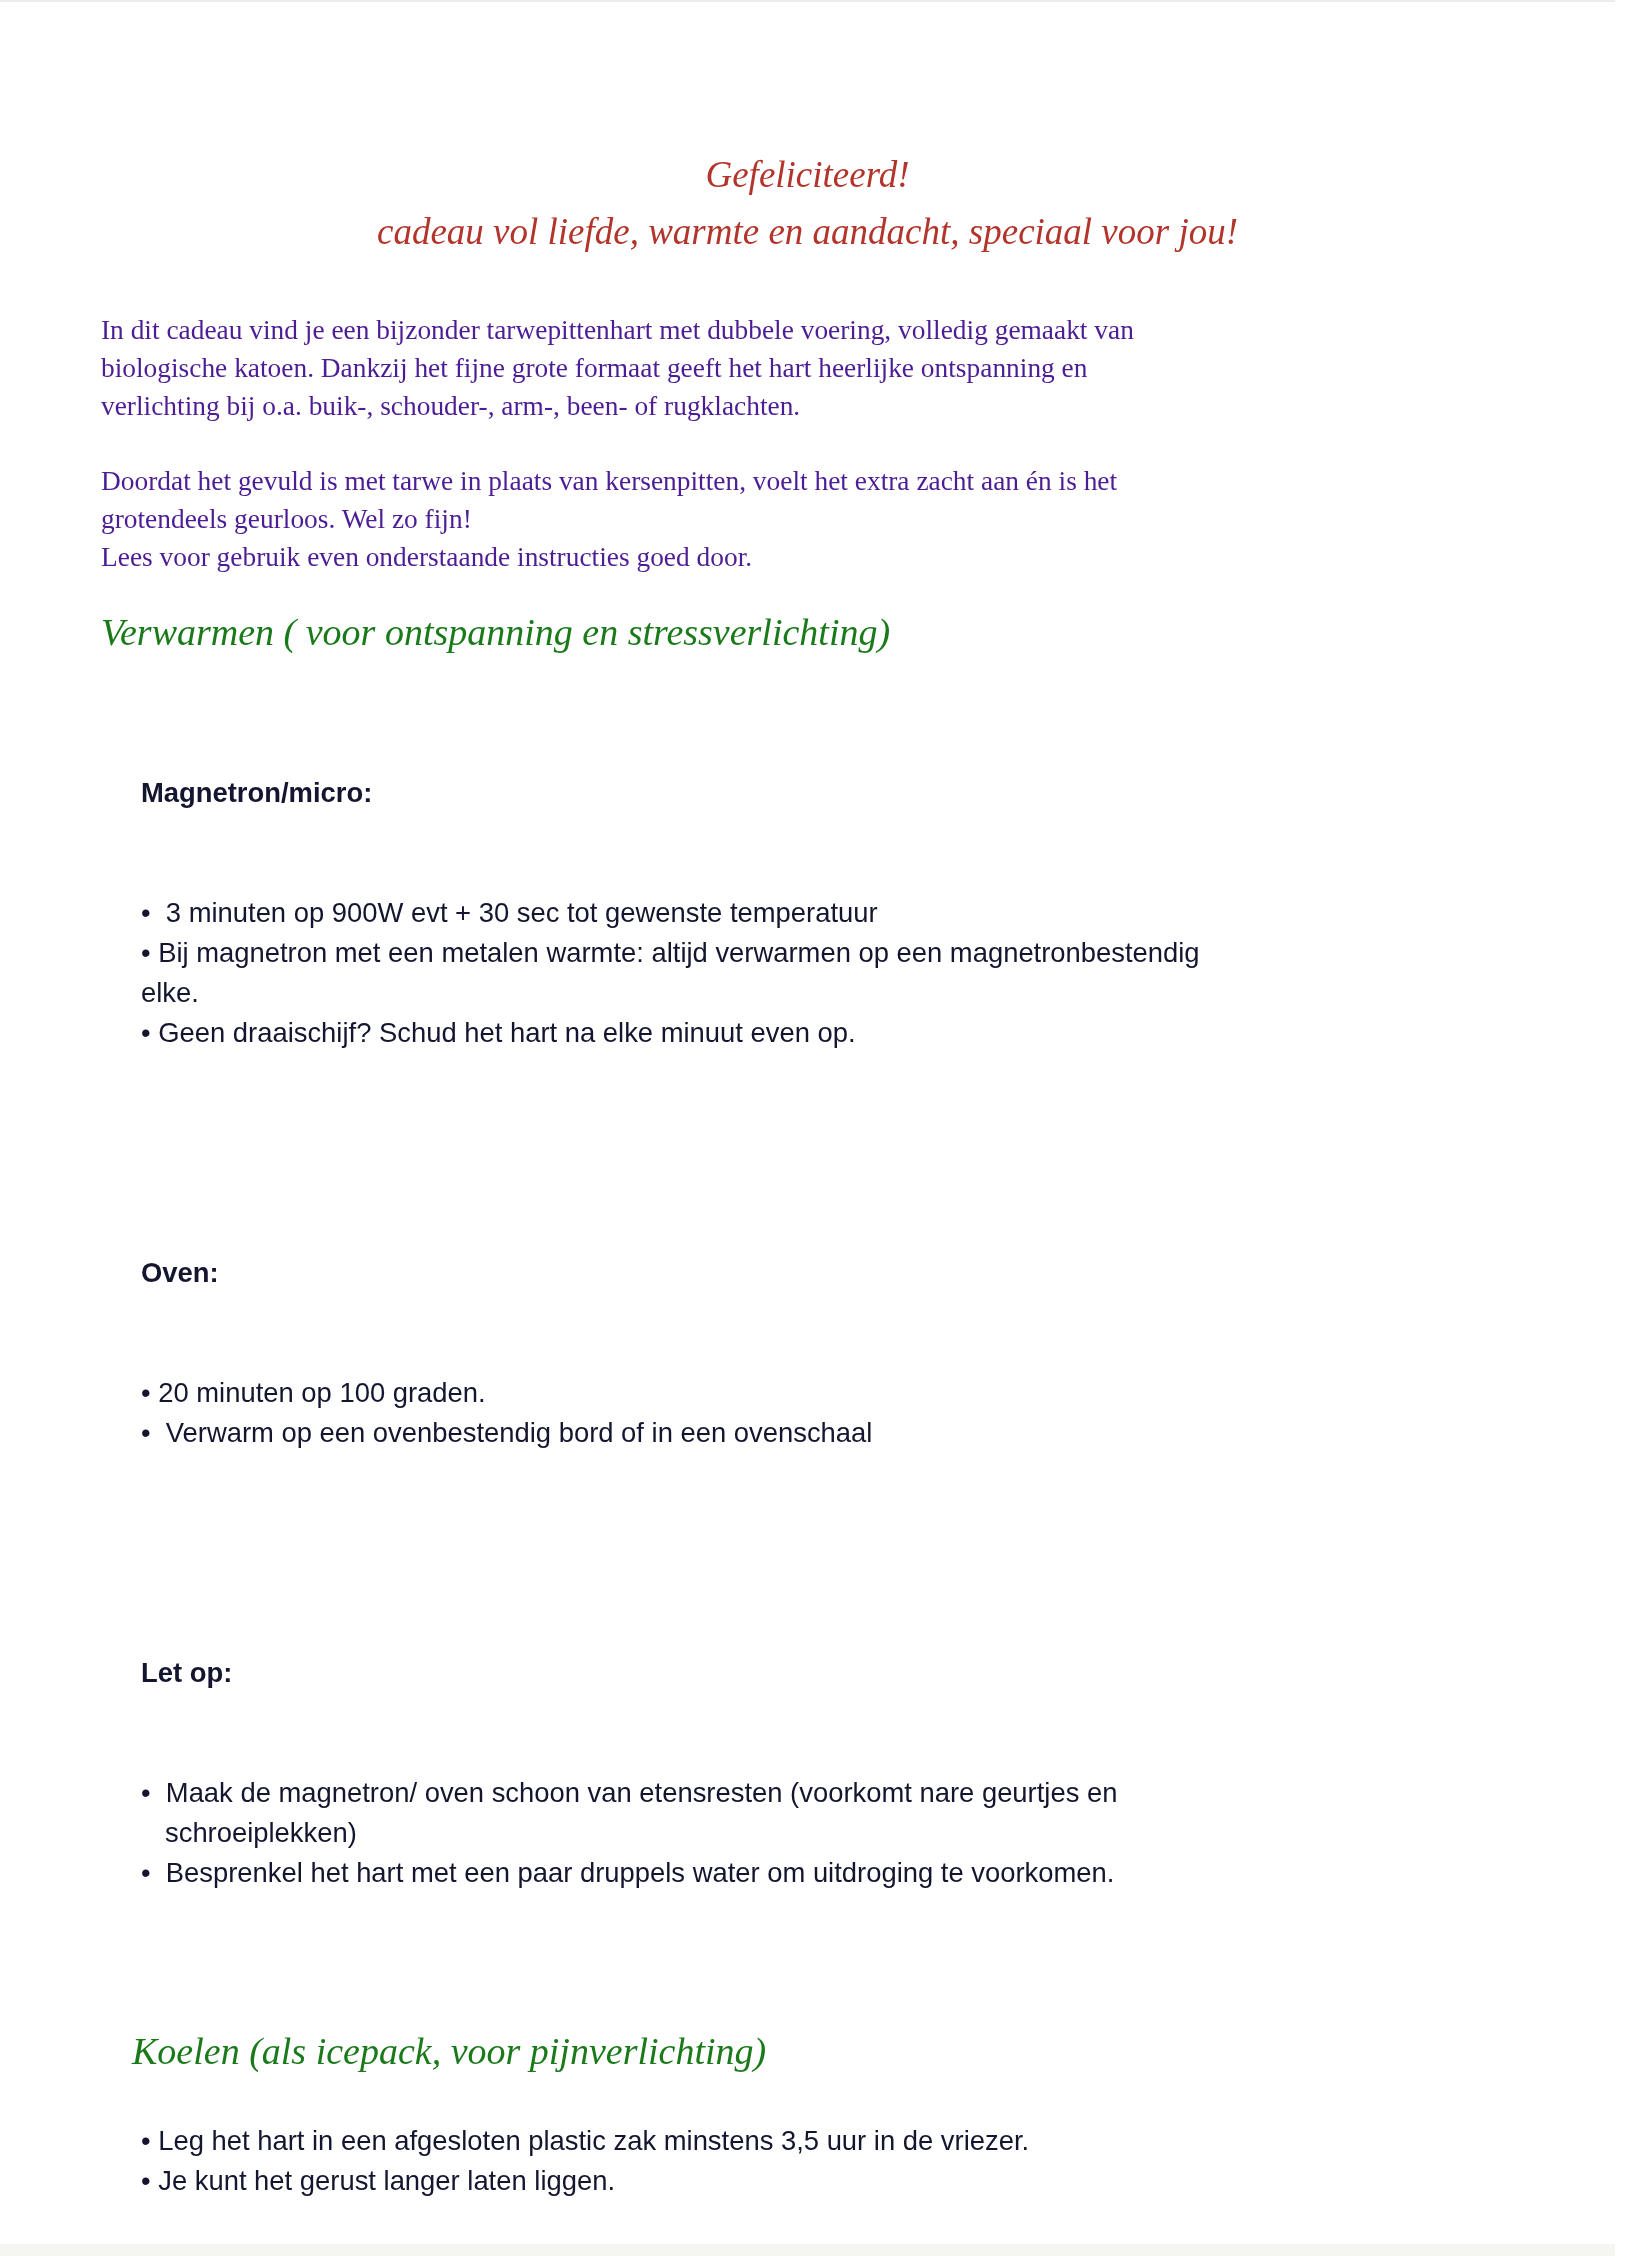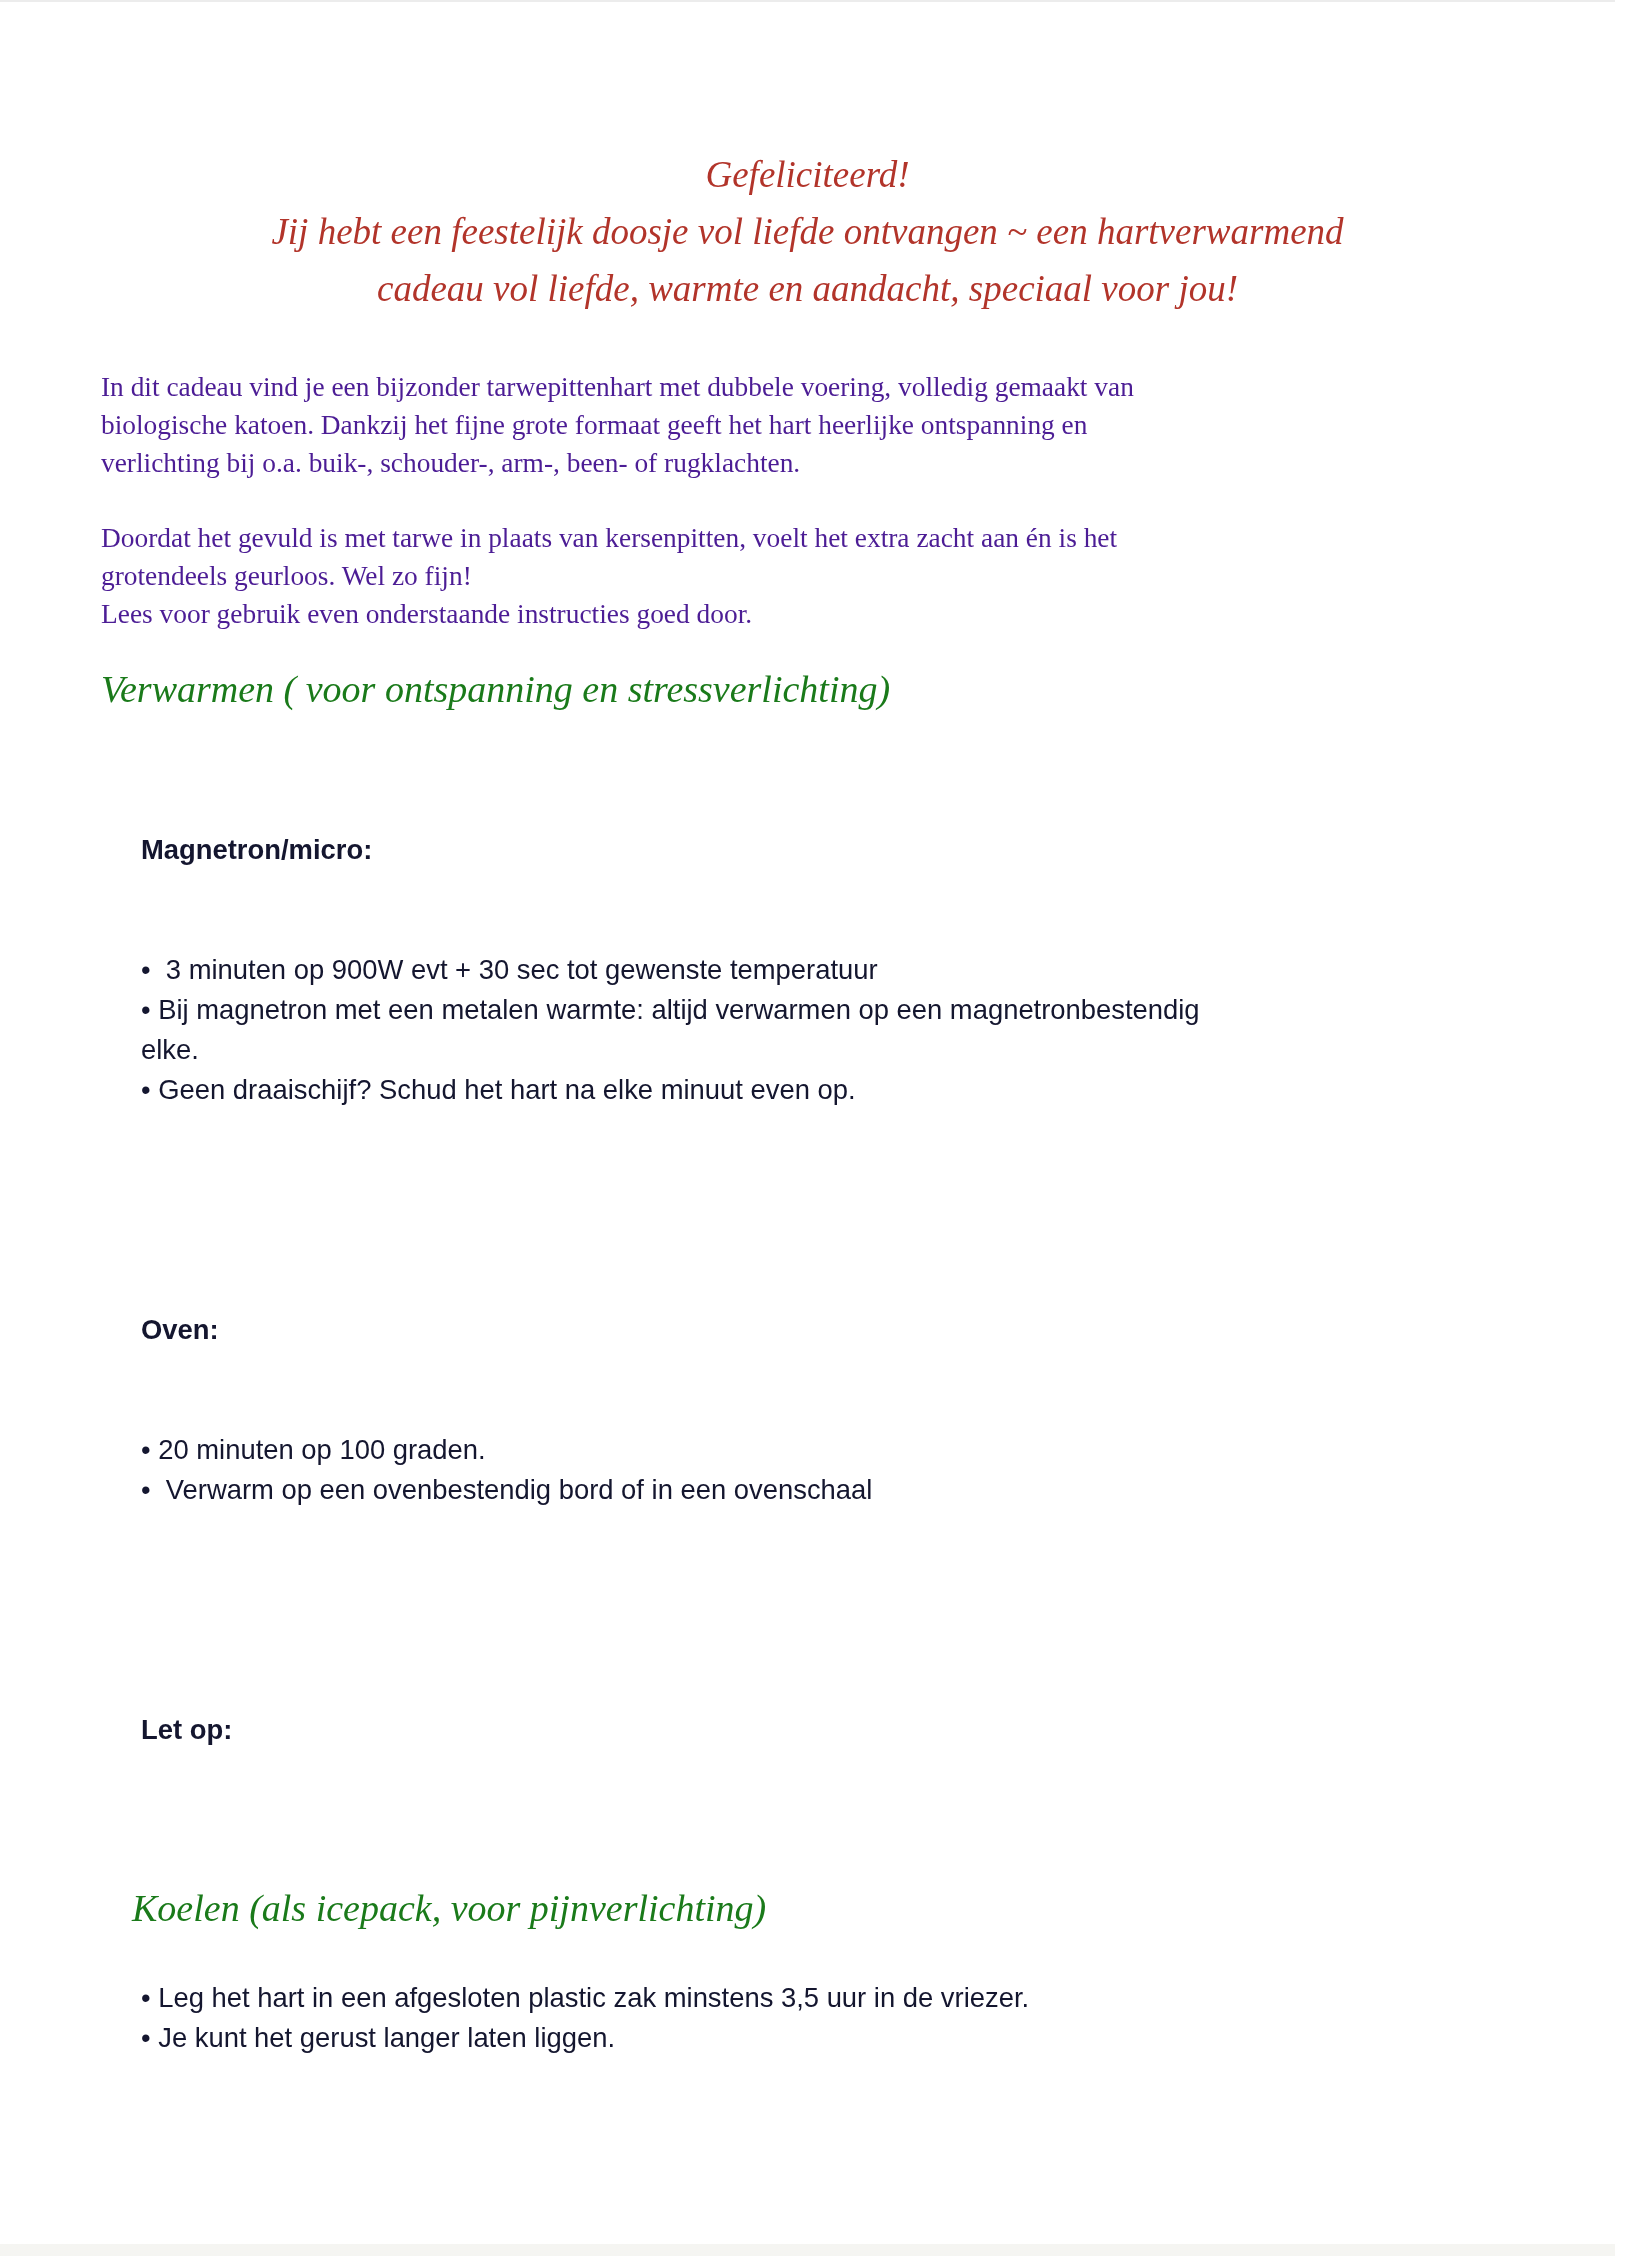--- a/index.html
+++ b/index.html
@@ -59,39 +59,40 @@
   .bottom-strip{
     position:absolute;left:0;bottom:0;width:100%;height:12.8px;
     background:#f5f5f2;
   }
 </style>
 </head>
 <body>
 
 <div class="page">
 
-  <div class="title"><div class="line">Gefeliciteerd!</div><div class="line">Jij hebt een feestelijk doosje vol liefde ontvangen ~ een hartverwarmend</div><div class="line">cadeau vol liefde, warmte en aandacht, speciaal voor jou!</div></div>
+  <div class="title"><div class="line">Gefeliciteerd!</div><div class="line">cadeau vol liefde, warmte en aandacht, speciaal voor jou!</div></div>
 
   <div class="intro p1"><div class="line">In dit cadeau vind je een bijzonder tarwepittenhart met dubbele voering, volledig gemaakt van</div><div class="line">biologische katoen. Dankzij het fijne grote formaat geeft het hart heerlijke ontspanning en</div><div class="line">verlichting bij o.a. buik-, schouder-, arm-, been- of rugklachten.</div></div>
   <div class="intro p2"><div class="line">Doordat het gevuld is met tarwe in plaats van kersenpitten, voelt het extra zacht aan én is het</div><div class="line">grotendeels geurloos. Wel zo fijn!</div><div class="line">Lees voor gebruik even onderstaande instructies goed door.</div></div>
 
   <h2 class="green-heading gh1">Verwarmen ( voor ontspanning en stressverlichting)</h2>
 
   <div class="sans blk-magnetron">
     <div class="list-title">Magnetron/micro:</div>
     <div><div class="line">•  3 minuten op 900W evt + 30 sec tot gewenste temperatuur</div><div class="line">• Bij magnetron met een metalen warmte: altijd verwarmen op een magnetronbestendig</div><div class="line">elke.</div><div class="line">• Geen draaischijf? Schud het hart na elke minuut even op.</div></div>
   </div>
 
   <div class="sans blk-oven">
     <div class="list-title">Oven:</div>
     <div><div class="line">• 20 minuten op 100 graden.</div><div class="line">•  Verwarm op een ovenbestendig bord of in een ovenschaal</div></div>
   </div>
 
   <div class="sans blk-letop">
     <div class="list-title">Let op:</div>
+    <div><div class="line">•  Maak de magnetron/ oven schoon van etensresten (voorkomt nare geurtjes en</div><div class="line indent">schroeiplekken)</div><div class="line">•  Besprenkel het hart met een paar druppels water om uitdroging te voorkomen.</div></div>
   </div>
 
   <h2 class="green-heading gh2">Koelen (als icepack, voor pijnverlichting)</h2>
   <div class="sans blk-koelen"><div class="line">• Leg het hart in een afgesloten plastic zak minstens 3,5 uur in de vriezer.</div><div class="line">• Je kunt het gerust langer laten liggen.</div></div>
 
   <div class="bottom-strip"></div>
 </div>
 
 
 </body></html>

